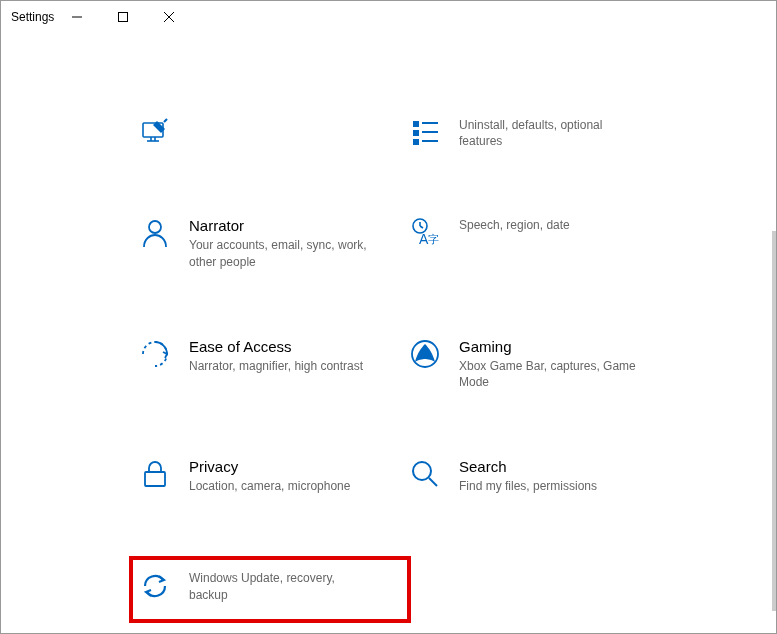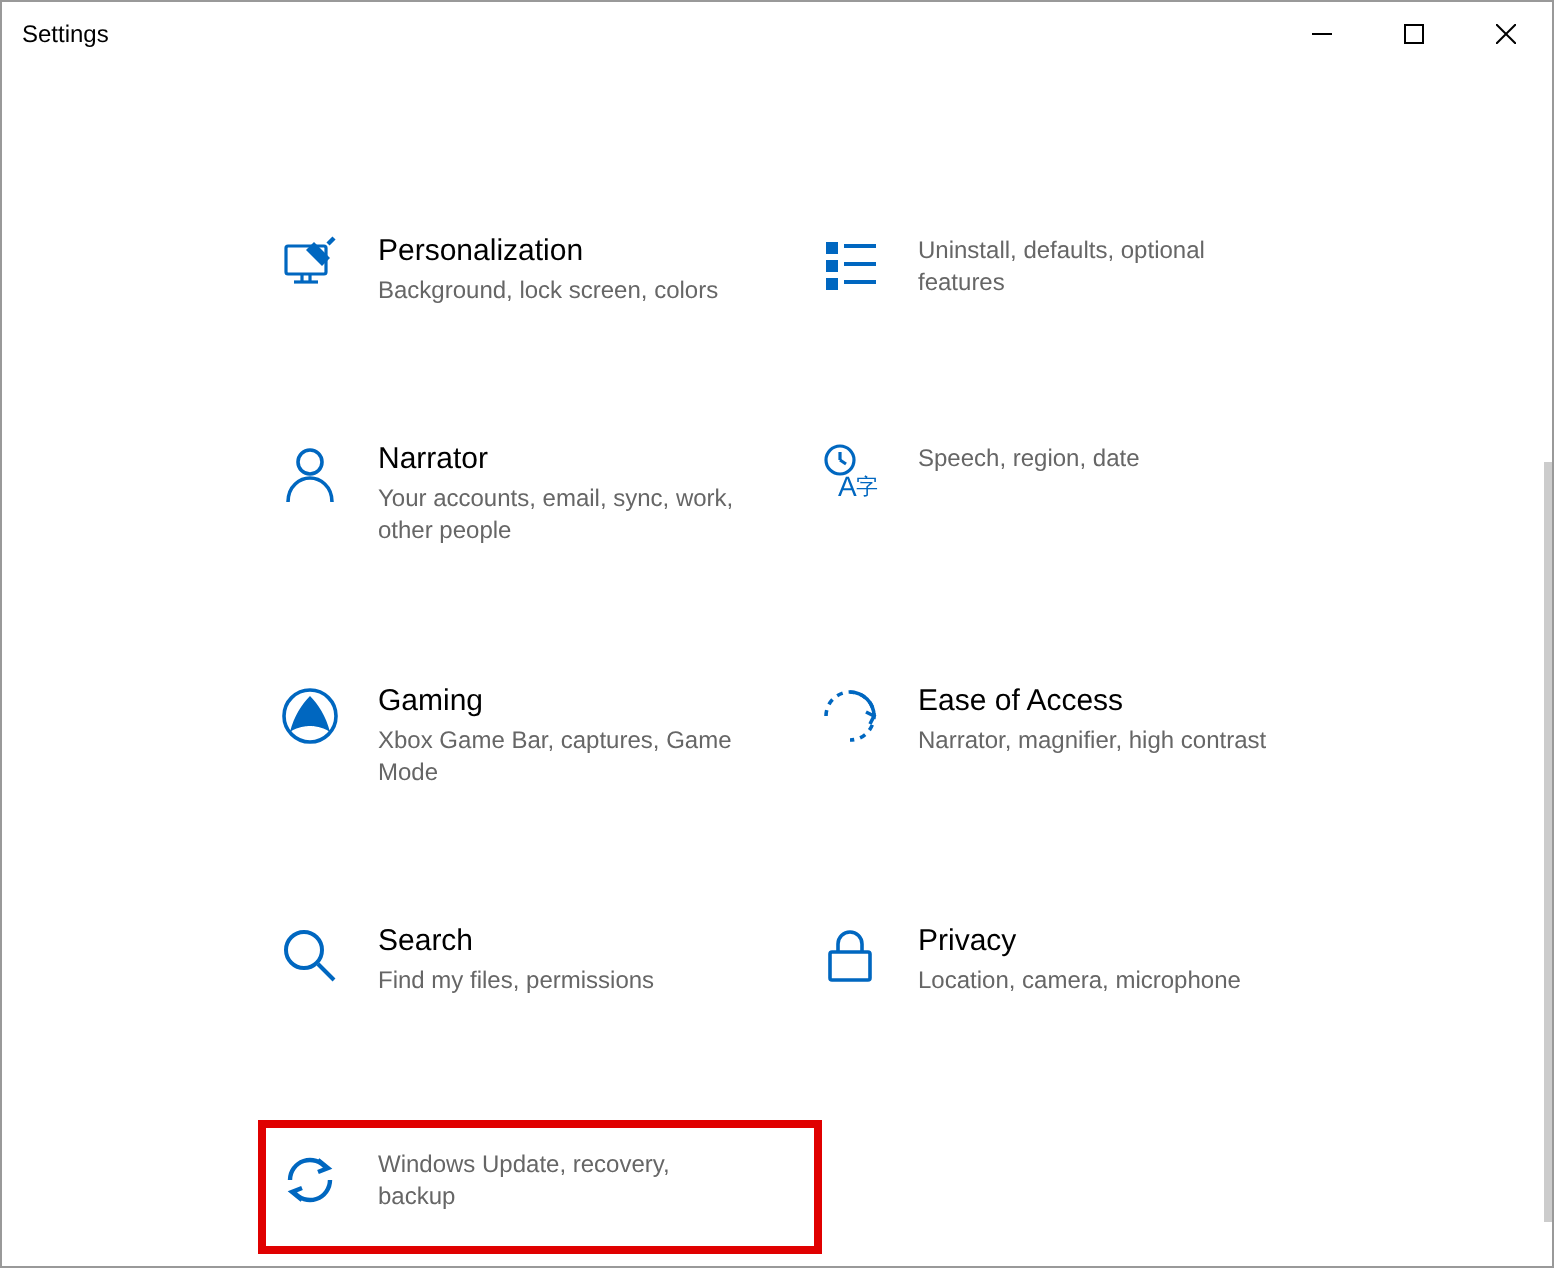--- a/index.html
+++ b/index.html
@@ -9,21 +9,21 @@
       width: 777px;
       height: 634px;
       overflow: hidden;
       border: 1px solid #999;
       position: relative;
     }
     .titlebar {
       height: 32px;
       display: flex;
       align-items: center;
-      justify-content: space-between;
+      justify-content: flex-start;
       padding-left: 10px;
     }
     .titlebar-title {
       font-size: 12px;
       color: #000;
     }
     .window-controls {
       display: flex;
       height: 100%;
     }
@@ -124,24 +124,20 @@
       <div class="tile-icon">
         <svg viewBox="0 0 32 32" fill="none" stroke="#0067c0" stroke-width="1.6">
           <rect x="4" y="6" width="20" height="14" rx="1"></rect>
           <line x1="12" y1="20" x2="12" y2="24"></line>
           <line x1="16" y1="20" x2="16" y2="24"></line>
           <line x1="8" y1="24" x2="20" y2="24"></line>
           <path d="M18 4 L26 12 L22 16 L14 8 Z" fill="#0067c0" stroke="none"></path>
           <line x1="25" y1="5" x2="28" y2="2" stroke-width="2.2"></line>
         </svg>
       </div>
-      <div class="tile-text">
-        <div class="tile-title">Personalization</div>
-        <div class="tile-desc">Background, lock screen, colors</div>
-      </div>
     </div>
 
     <div class="tile">
       <div class="tile-icon">
         <svg viewBox="0 0 32 32" fill="#0067c0">
           <rect x="4" y="4" width="6" height="6"></rect>
           <rect x="4" y="13" width="6" height="6"></rect>
           <rect x="4" y="22" width="6" height="6"></rect>
           <rect x="13" y="5" width="16" height="2"></rect>
           <rect x="13" y="14" width="16" height="2"></rect>
@@ -177,67 +173,67 @@
         </svg>
       </div>
       <div class="tile-text">
         <div class="tile-desc">Speech, region, date</div>
       </div>
     </div>
 
     <div class="tile">
       <div class="tile-icon">
         <svg viewBox="0 0 32 32" fill="none" stroke="#0067c0" stroke-width="1.8">
-          <circle cx="16" cy="16" r="13"></circle>
-          <path d="M16 6 C12 10 8 16 6 24 C10 21 16 21 16 21 C16 21 22 21 26 24 C24 16 20 10 16 6 Z" fill="#0067c0" stroke="none"></path>
-        </svg>
-      </div>
-      <div class="tile-text">
-        <div class="tile-title">Gaming</div>
-        <div class="tile-desc">Xbox Game Bar, captures, Game Mode</div>
-      </div>
-    </div>
-
-    <div class="tile">
-      <div class="tile-icon">
-        <svg viewBox="0 0 32 32" fill="none" stroke="#0067c0" stroke-width="1.8">
           <path d="M4 16 A12 12 0 1 1 16 28" stroke-dasharray="3 3"></path>
           <path d="M16 4 A12 12 0 0 1 28 16"></path>
           <path d="M24 14 L28 16 L26 20" fill="none"></path>
         </svg>
       </div>
       <div class="tile-text">
         <div class="tile-title">Ease of Access</div>
         <div class="tile-desc">Narrator, magnifier, high contrast</div>
       </div>
     </div>
 
     <div class="tile">
       <div class="tile-icon">
+        <svg viewBox="0 0 32 32" fill="none" stroke="#0067c0" stroke-width="1.8">
+          <circle cx="16" cy="16" r="13"></circle>
+          <path d="M16 6 C12 10 8 16 6 24 C10 21 16 21 16 21 C16 21 22 21 26 24 C24 16 20 10 16 6 Z" fill="#0067c0" stroke="none"></path>
+        </svg>
+      </div>
+      <div class="tile-text">
+        <div class="tile-title">Gaming</div>
+        <div class="tile-desc">Xbox Game Bar, captures, Game Mode</div>
+      </div>
+    </div>
+
+    <div class="tile">
+      <div class="tile-icon">
+        <svg viewBox="0 0 32 32" fill="none" stroke="#0067c0" stroke-width="1.8">
+          <rect x="6" y="14" width="20" height="14" rx="1"></rect>
+          <path d="M10 14 V10 a6 6 0 0 1 12 0 V14"></path>
+        </svg>
+      </div>
+      <div class="tile-text">
+        <div class="tile-title">Privacy</div>
+        <div class="tile-desc">Location, camera, microphone</div>
+      </div>
+    </div>
+
+    <div class="tile">
+      <div class="tile-icon">
         <svg viewBox="0 0 32 32" fill="none" stroke="#0067c0" stroke-width="2">
           <circle cx="13" cy="13" r="9"></circle>
           <line x1="20" y1="20" x2="28" y2="28"></line>
         </svg>
       </div>
       <div class="tile-text">
         <div class="tile-title">Search</div>
         <div class="tile-desc">Find my files, permissions</div>
-      </div>
-    </div>
-
-    <div class="tile">
-      <div class="tile-icon">
-        <svg viewBox="0 0 32 32" fill="none" stroke="#0067c0" stroke-width="1.8">
-          <rect x="6" y="14" width="20" height="14" rx="1"></rect>
-          <path d="M10 14 V10 a6 6 0 0 1 12 0 V14"></path>
-        </svg>
-      </div>
-      <div class="tile-text">
-        <div class="tile-title">Privacy</div>
-        <div class="tile-desc">Location, camera, microphone</div>
       </div>
     </div>
 
     <div class="tile highlighted">
       <div class="tile-icon">
         <svg viewBox="0 0 32 32" fill="none" stroke="#0067c0" stroke-width="2.2">
           <path d="M6 16 A10 10 0 0 1 24 10"></path>
           <path d="M20 6 L25 10 L20 12" fill="none"></path>
           <path d="M26 16 A10 10 0 0 1 8 22"></path>
           <path d="M12 26 L7 22 L12 20" fill="none"></path>

